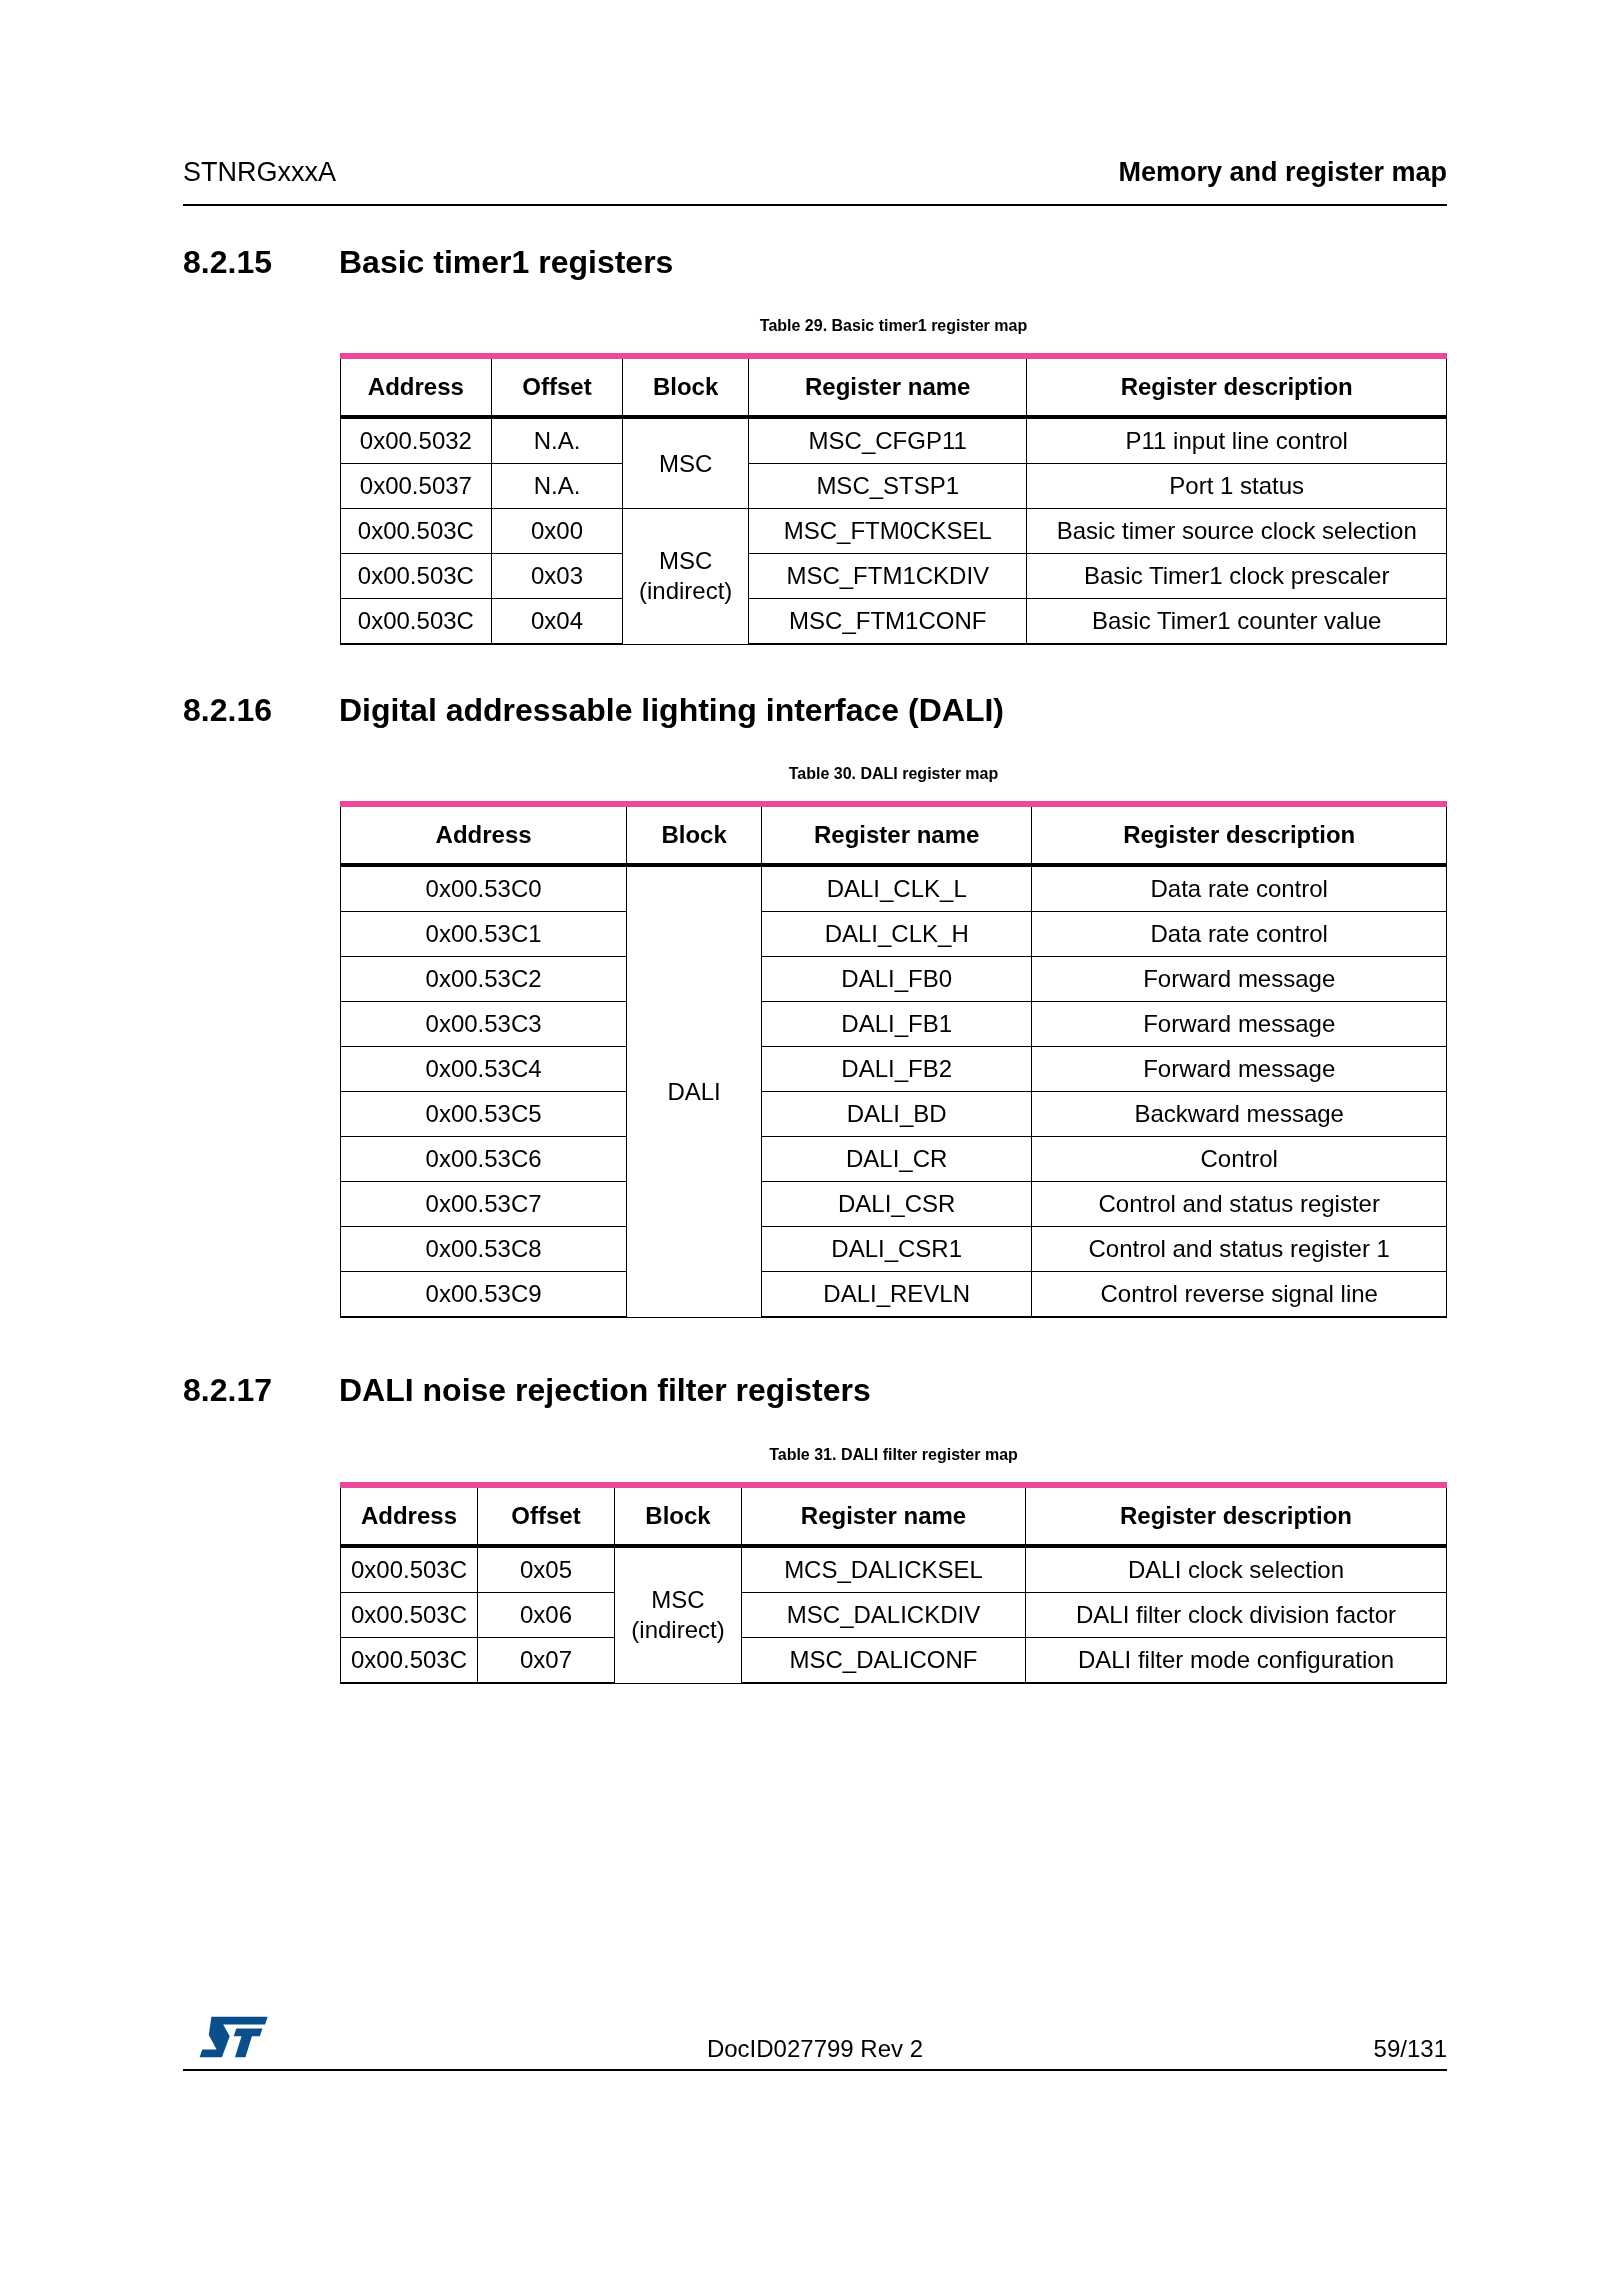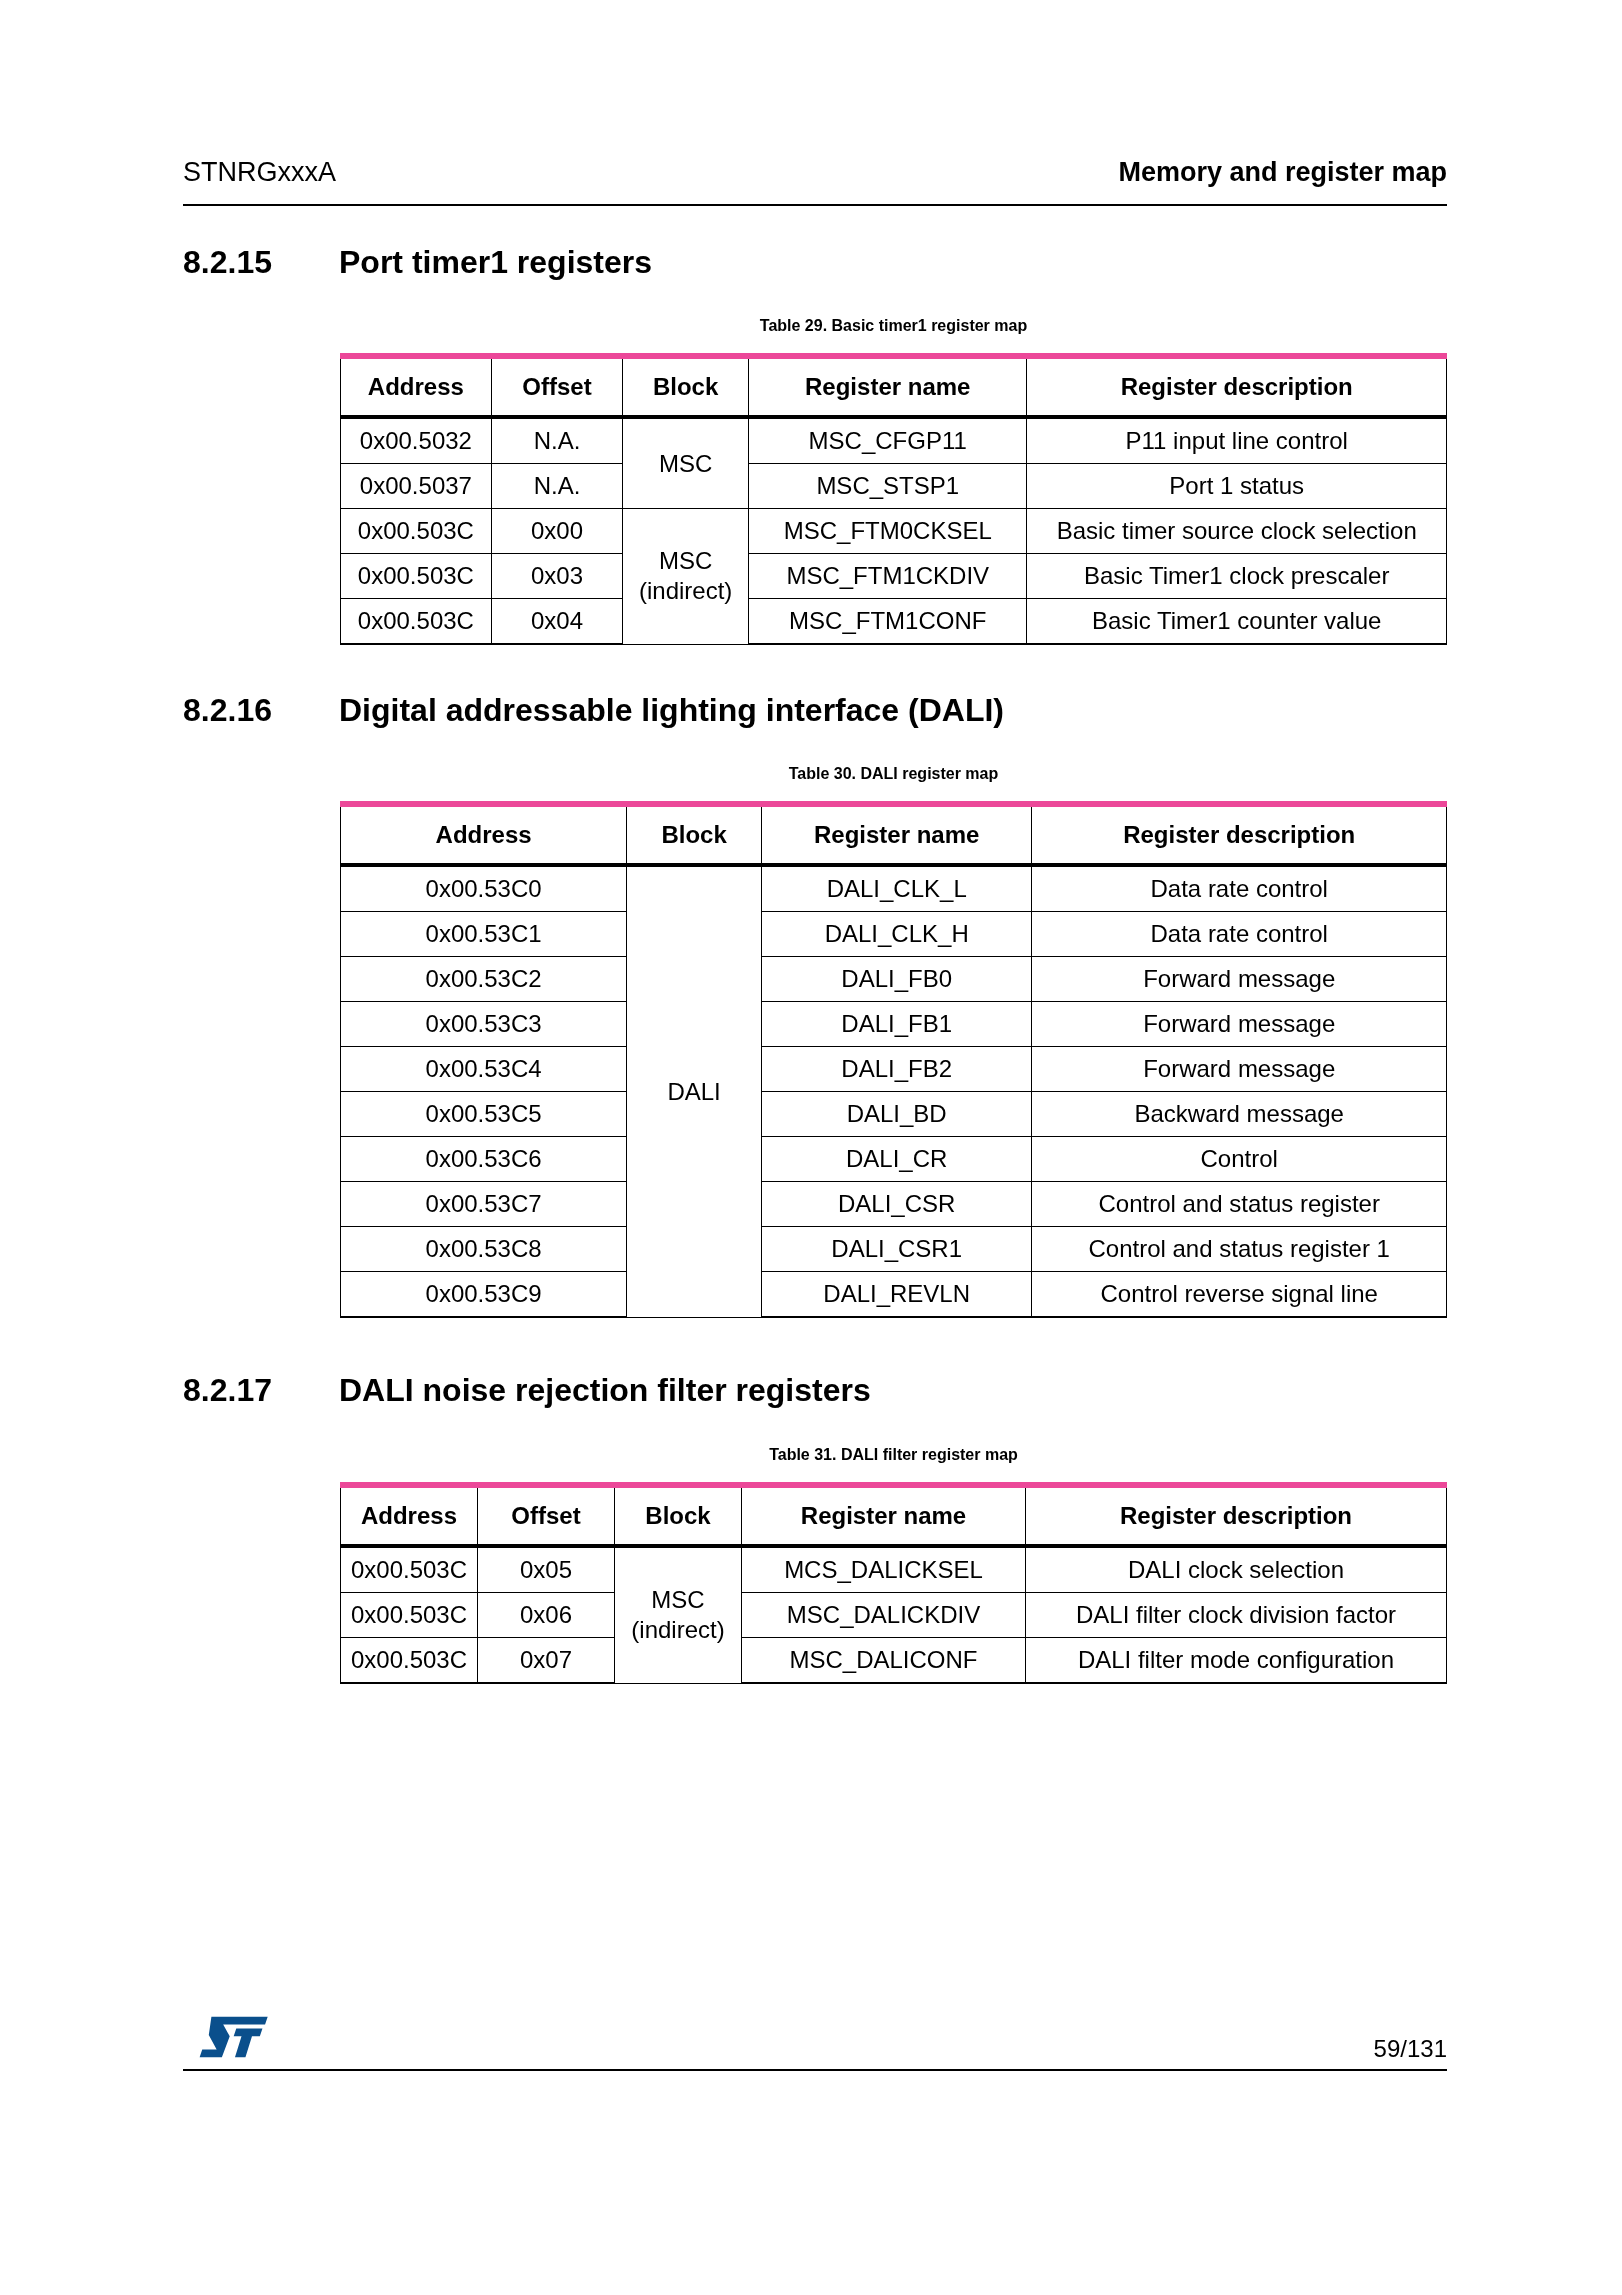--- a/index.html
+++ b/index.html
@@ -44,21 +44,21 @@
 </head>
 <body>
 
 <div class="header">
   <span class="left">STNRGxxxA</span>
   <span class="right">Memory and register map</span>
 </div>
 
 <div class="section" style="top:244px;">
   <span class="num">8.2.15</span>
-  <span class="title">Port timer1 registers</span>
+  <span class="title">Basic timer1 registers</span>
 </div>
 <div class="caption" style="left:340px; width:1107px; top:317px;">Table 29. Basic timer1 register map</div>
 <table class="reg" style="left:340px; top:353px; width:1107px;">
   <colgroup>
     <col style="width:151px">
       <col style="width:132px">
       <col style="width:126px">
       <col style="width:279px">
       <col style="width:420px">
   </colgroup>
@@ -235,15 +235,16 @@
       <td>DALI filter mode configuration</td>
     </tr>
   </tbody>
 </table>
 
 <div class="footer">
   <svg class="logo" viewBox="0 0 110 70">
     <path d="M22 4 L108 4 L104 16 L40 16 L50 34 L38 66 L4 66 L8 54 L30 54 L18 32 Z" fill="#0a4f8c"></path>
     <path d="M60 22 L100 22 L96 34 L84 34 L74 66 L58 66 L68 34 L56 34 Z" fill="#0a4f8c"></path>
   </svg>
+  <span class="docid">DocID027799 Rev 2</span>
   <span class="page">59/131</span>
 </div>
 
 
 </body></html>

